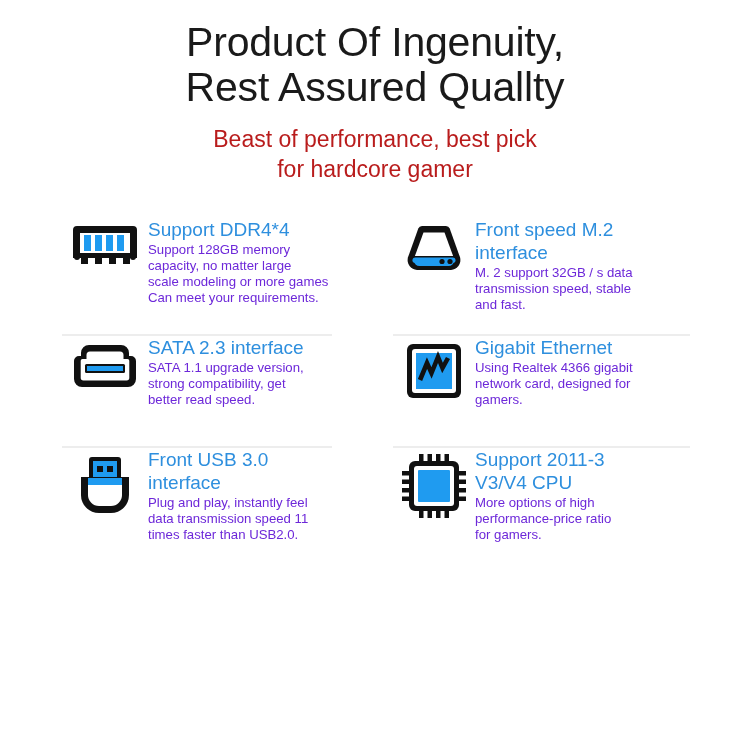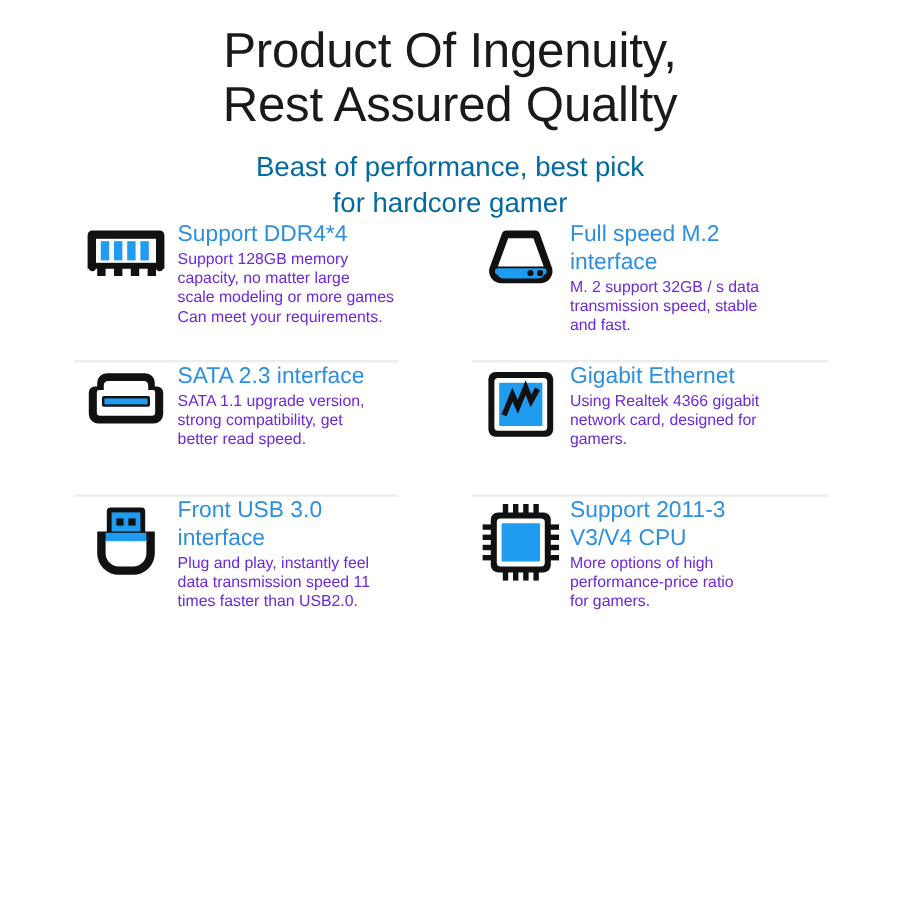--- a/index.html
+++ b/index.html
@@ -35,30 +35,31 @@
     margin: 0 auto;
     max-width: 620px;
   }
   .title .line {
     display: block;
   }
   .subtitle {
     margin: 14px auto 0 auto;
     font-size: 23px;
     line-height: 30px;
-    color: #0369a1;
+    color: #b91c1c;
     font-weight: 400;
     max-width: 430px;
   }
   .subtitle .line {
     display: block;
   }
 
   
   .features {
+    margin-top: 34px;
     padding: 0 60px 0 62px;
     box-sizing: border-box;
     display: flex;
     flex-wrap: wrap;
   }
   .feature {
     width: 50%;
     box-sizing: border-box;
     display: flex;
     align-items: flex-start;
@@ -183,21 +184,21 @@
         <svg width="64" height="58" viewBox="0 0 64 58" aria-hidden="true">
           <path d="M20 4 h24 a4 4 0 0 1 3.7 2.6 l10.4 29 A10 10 0 0 1 49 48 H15 A10 10 0 0 1 5.9 35.6 l10.4 -29 A4 4 0 0 1 20 4 Z" fill="#111111"></path>
           <path d="M21.5 10.5 h21 l8.6 23.5 h-38.2 Z" fill="#ffffff"></path>
           <path d="M12 38.5 h40 a5.5 5.5 0 0 1 -5.5 5.5 h-29 A5.5 5.5 0 0 1 12 38.5 Z" fill="#1f9bf0"></path>
           <rect x="10.5" y="35.5" width="43" height="5.5" rx="2.7" fill="#1f9bf0"></rect>
           <circle cx="40" cy="39.5" r="2.6" fill="#111111"></circle>
           <circle cx="48" cy="39.5" r="2.6" fill="#111111"></circle>
         </svg>
       </div>
       <div class="text-wrap">
-        <p class="feat-title">Full speed M.2
+        <p class="feat-title">Front speed M.2
 interface</p>
         <p class="feat-desc">M. 2 support 32GB / s data
 transmission speed, stable
 and fast.</p>
       </div>
     </div>
 
     <div class="feature col-left row-2">
       <div class="icon-wrap">
         <svg width="68" height="48" viewBox="0 0 68 48" aria-hidden="true">

